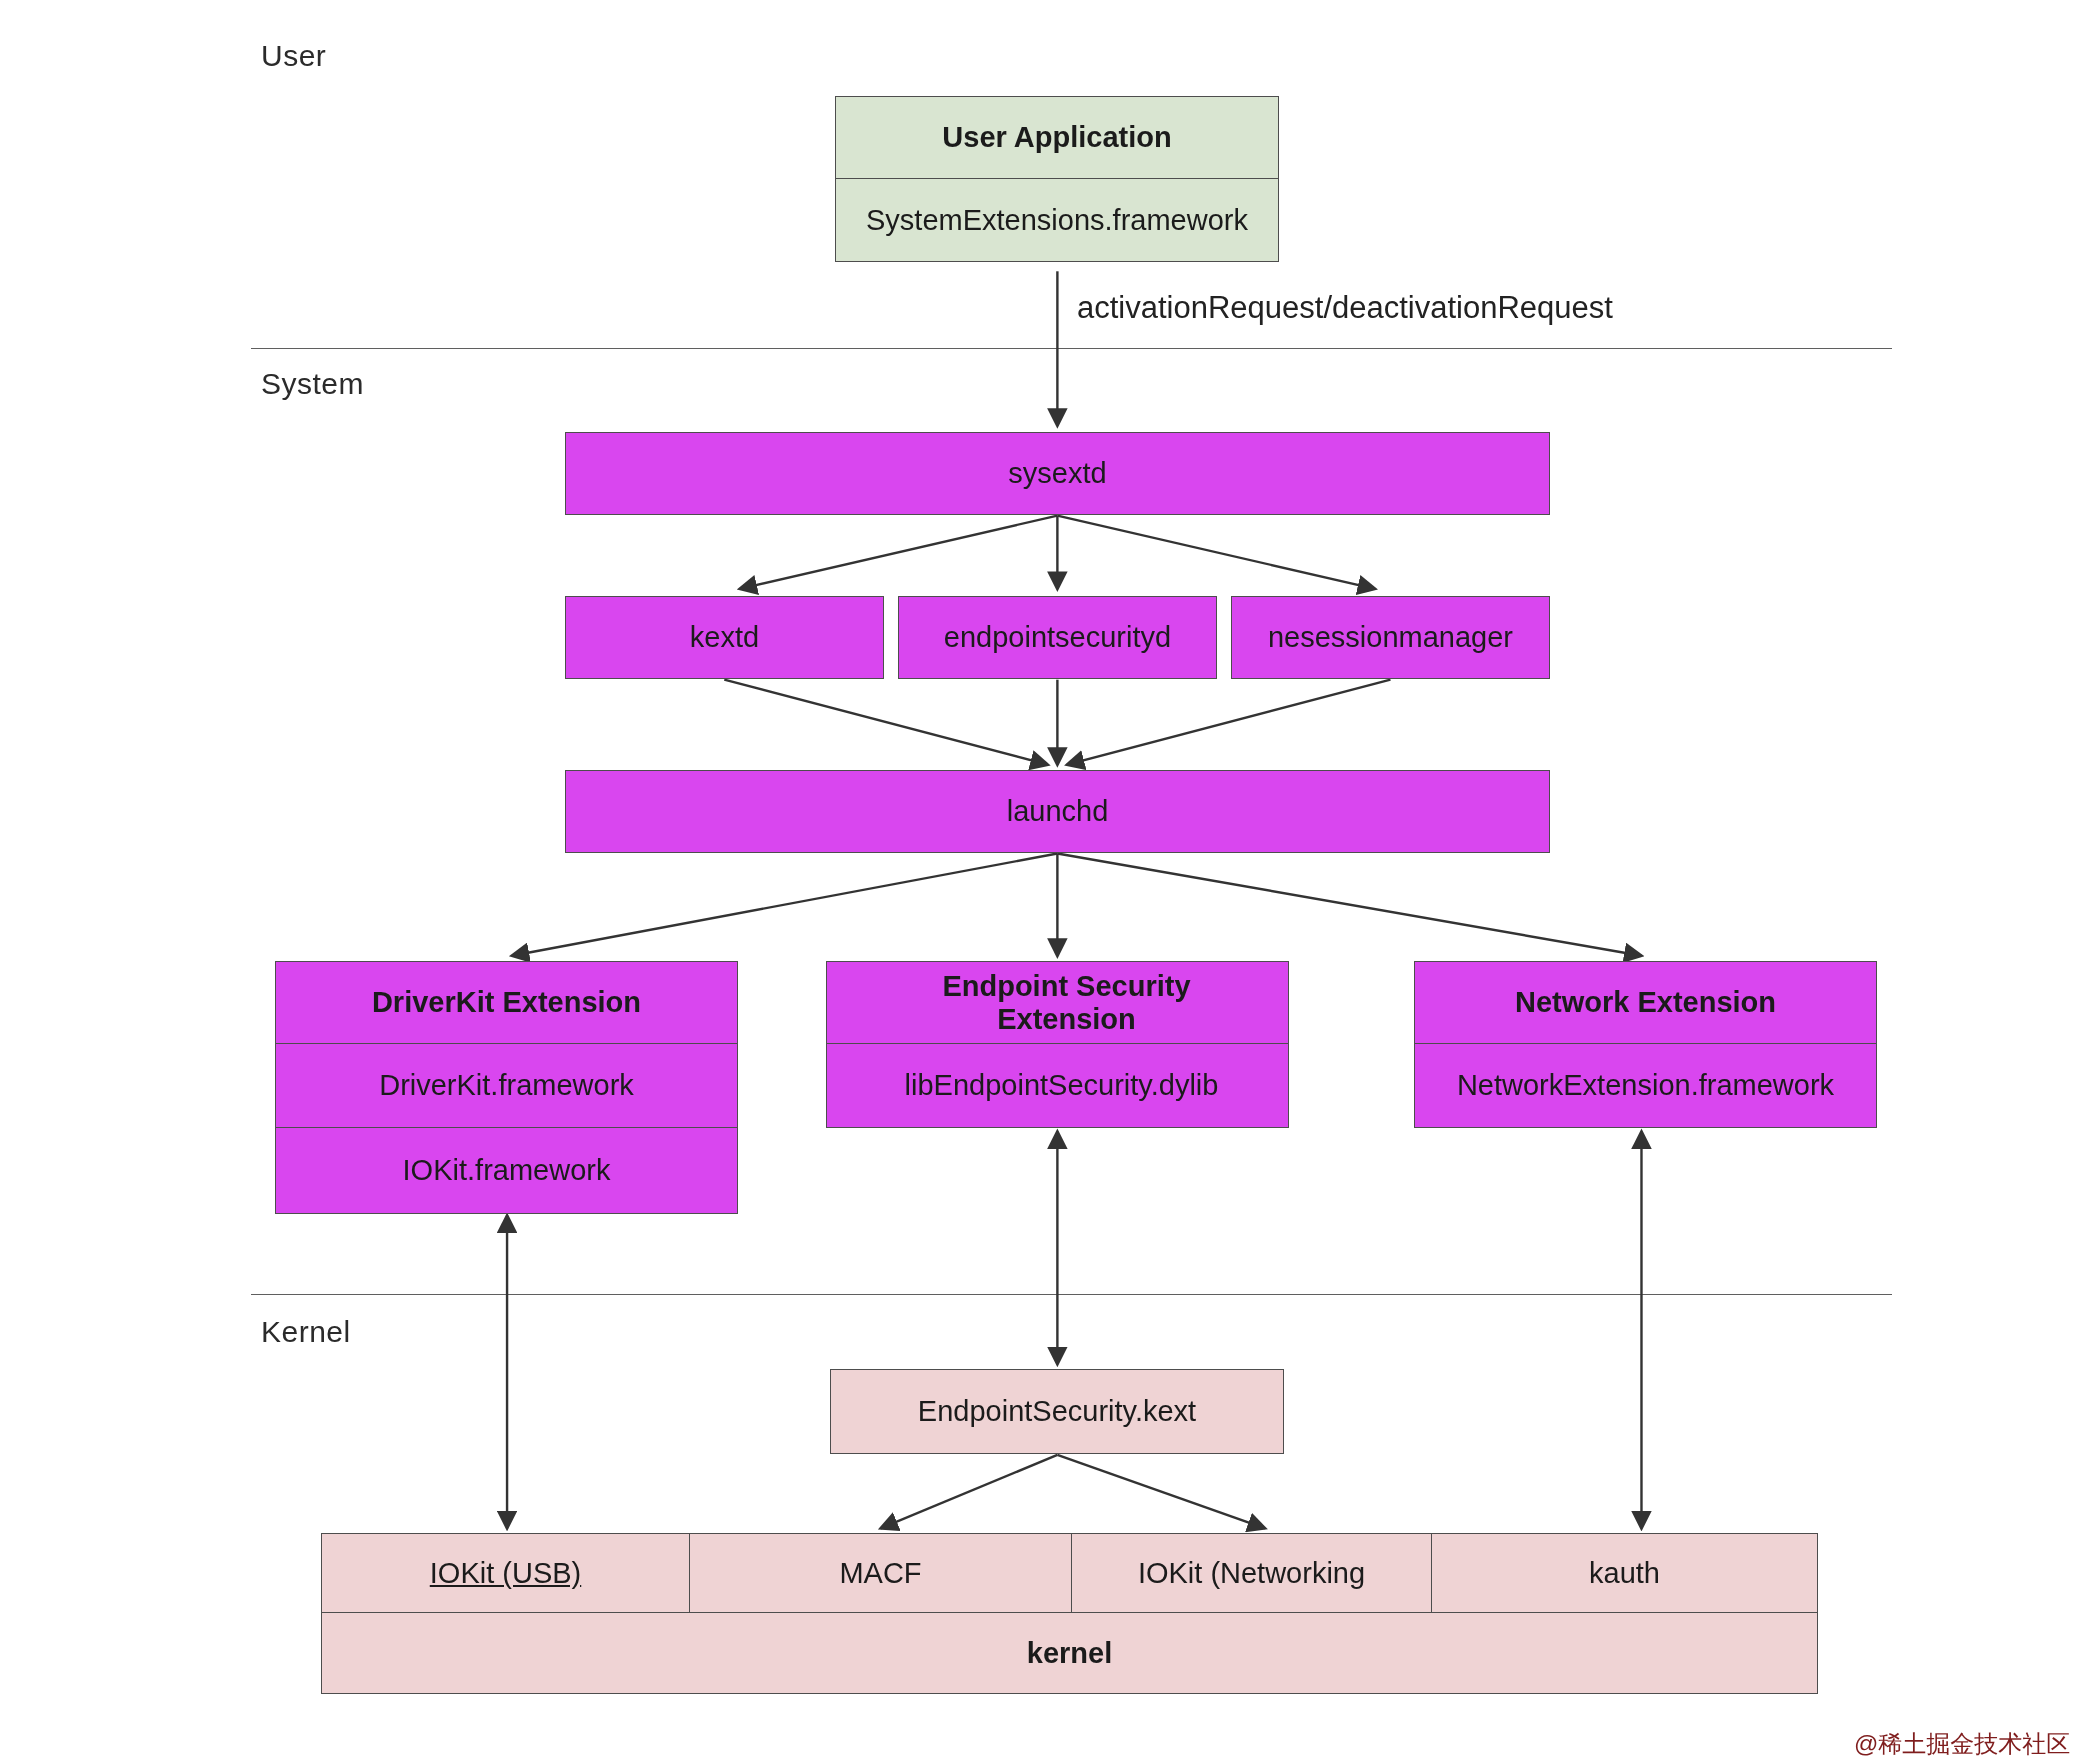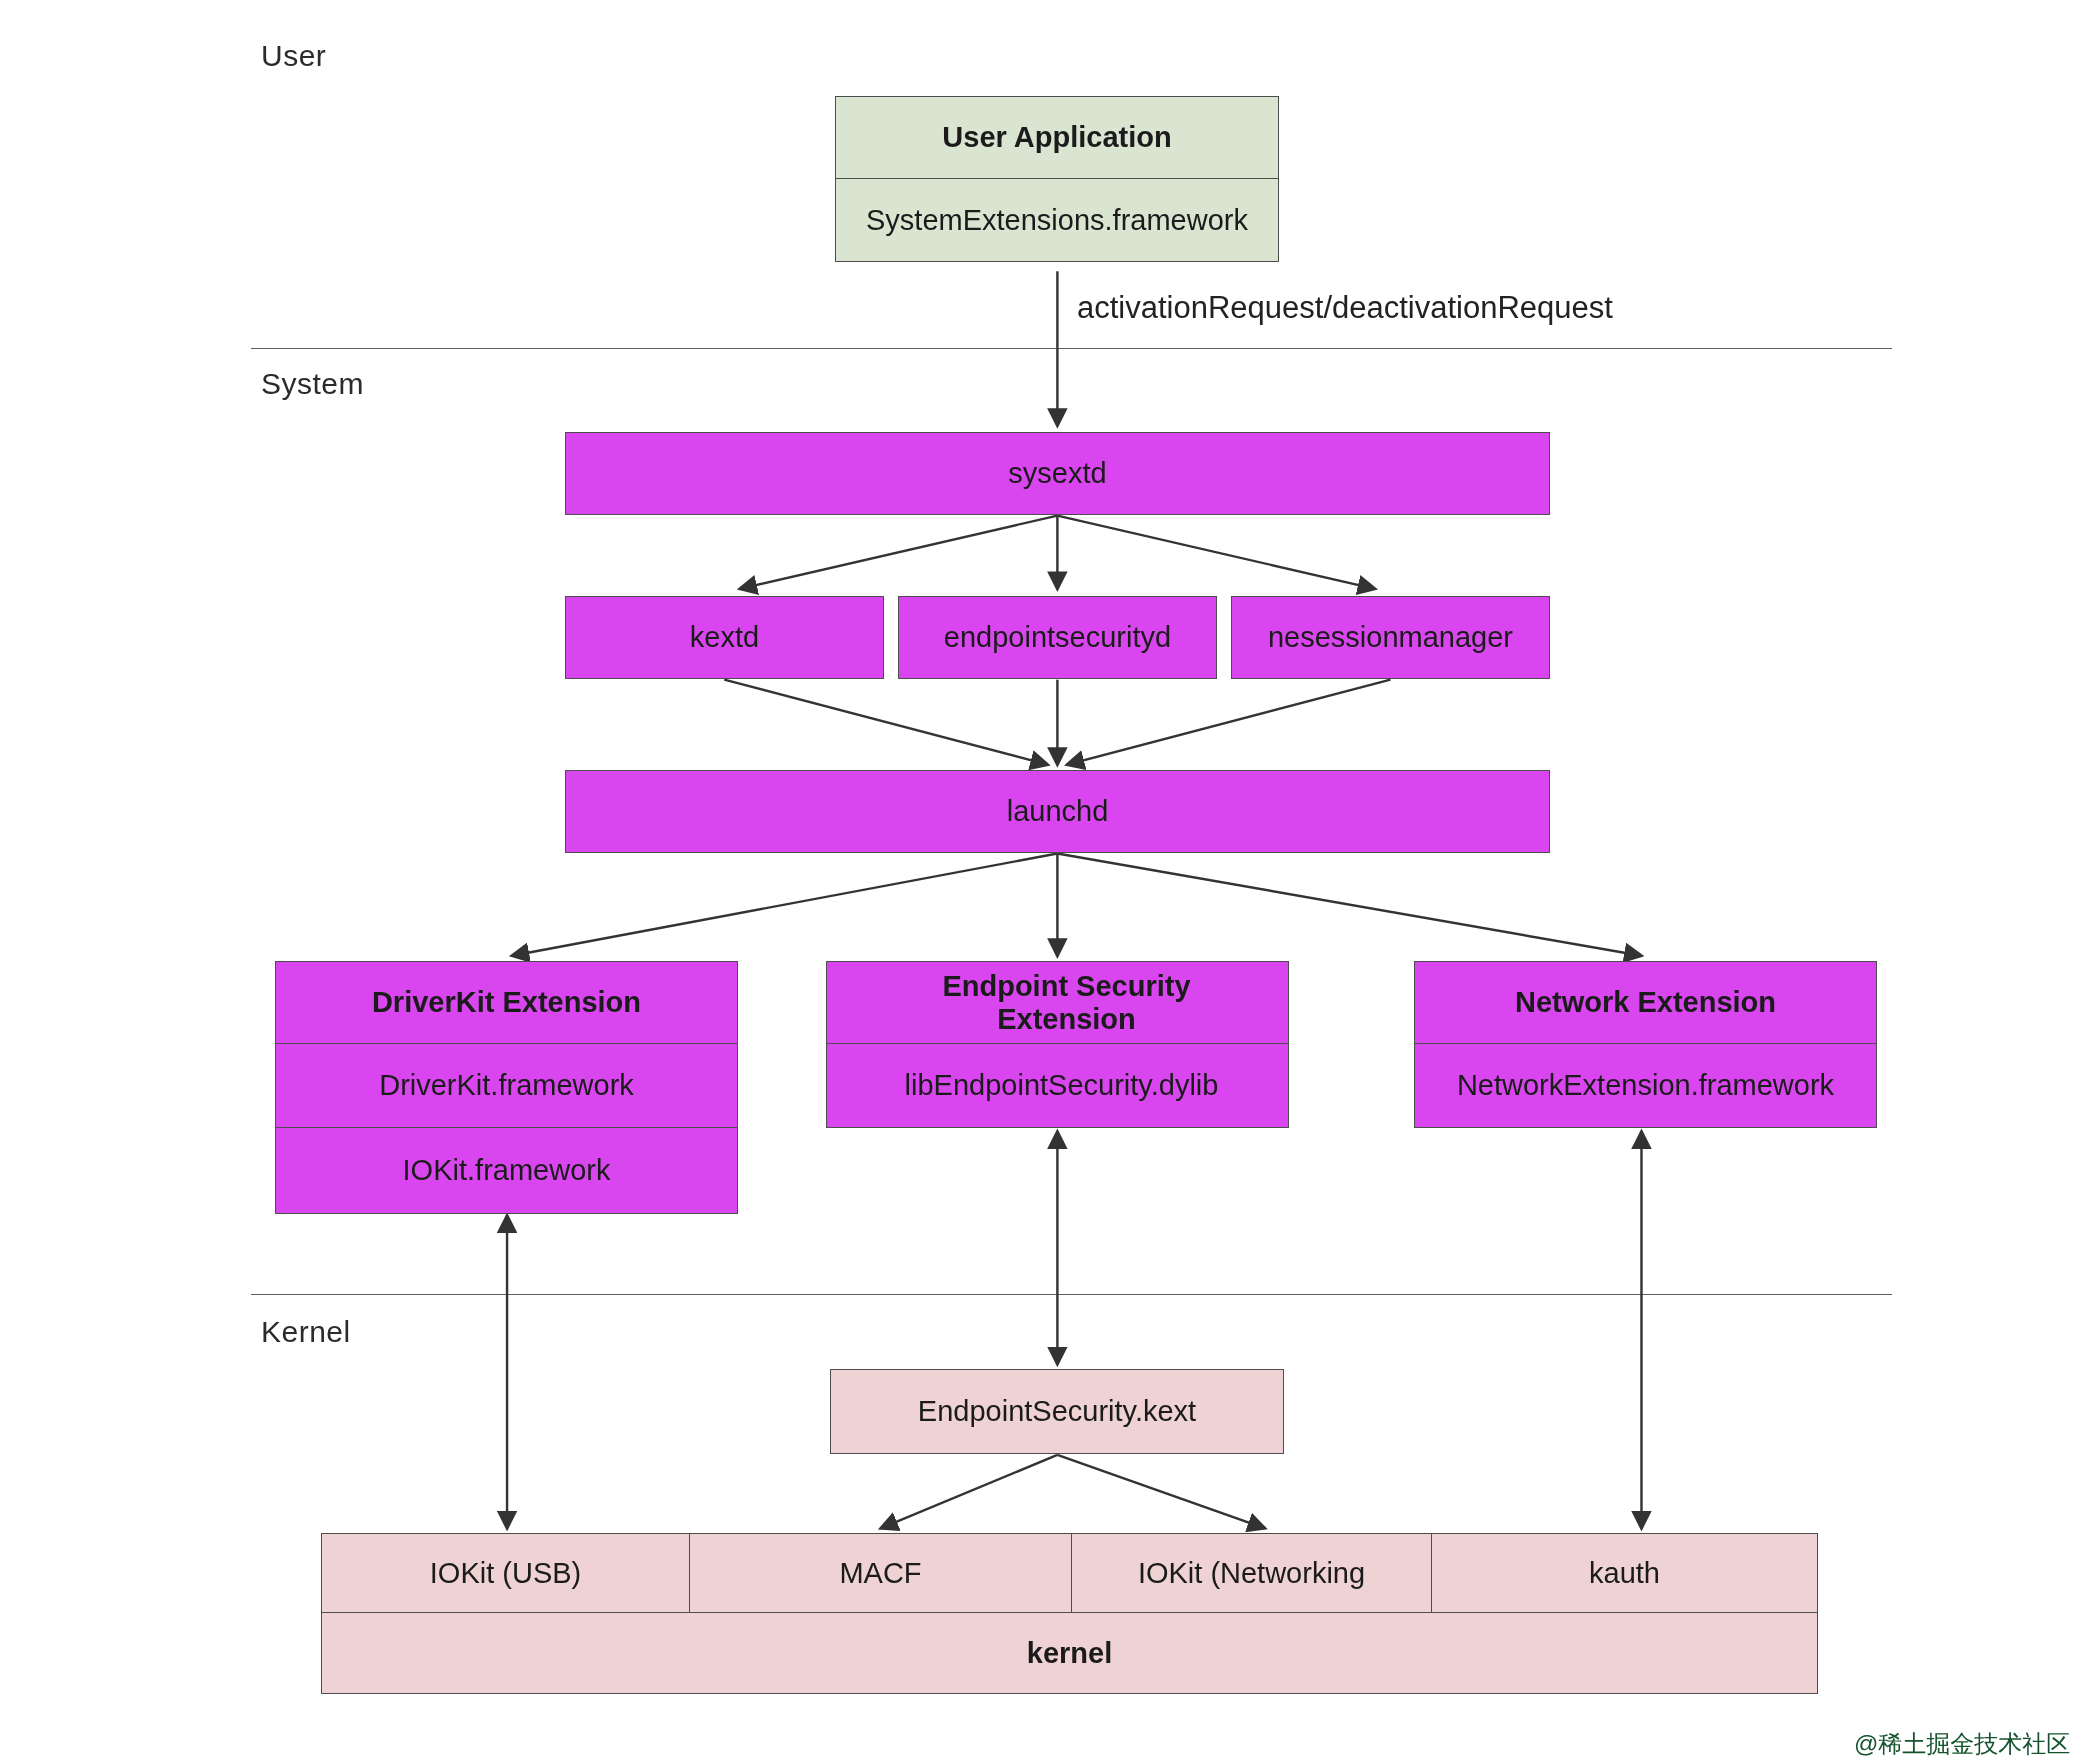--- a/index.html
+++ b/index.html
@@ -57,21 +57,21 @@
   .cell + .cell{border-left:1.9px solid #4d4d4d;}
   .edge-label{
     position:absolute;
     font-size:31px;
     color:#222;
     white-space:nowrap;
   }
   .watermark{
     position:absolute;
     font-size:24px;
-    color:#14532d;
+    color:#7f1d1d;
     white-space:nowrap;
   }
   svg.edges{position:absolute;left:0;top:0;pointer-events:none;}
 </style>
 </head>
 <body>
 
 <div id="canvas">
 
   <div class="layer-label" style="left:261px;top:39px;">User</div>
@@ -152,21 +152,21 @@
   <div class="node yellow" style="left:1414px;top:961px;width:463px;height:167px;">
     <div class="row hdr" style="height:81px;">Network Extension</div>
     <div class="row" style="flex:1;">NetworkExtension.framework</div>
   </div>
 
   <div class="node pink" style="left:830px;top:1369px;width:454px;height:85px;">
     <div class="row" style="flex:1;">EndpointSecurity.kext</div>
   </div>
 
   <div class="node pink cells" style="left:321px;top:1533px;width:1497px;height:81px;">
-    <div class="cell" style="width:367px;">IOKit (USB)</div>
+    <div class="cell" style="width:367px;text-decoration:underline;">IOKit (USB)</div>
     <div class="cell" style="width:382px;">MACF</div>
     <div class="cell" style="flex:1;">IOKit (Networking</div>
     <div class="cell" style="width:386px;">kauth</div>
   </div>
 
   <div class="node pink" style="left:321px;top:1612px;width:1497px;height:82px;">
     <div class="row hdr" style="flex:1;">kernel</div>
   </div>
 
   <div class="watermark" style="right:9.7px;top:1728px;">@稀土掘金技术社区</div>

